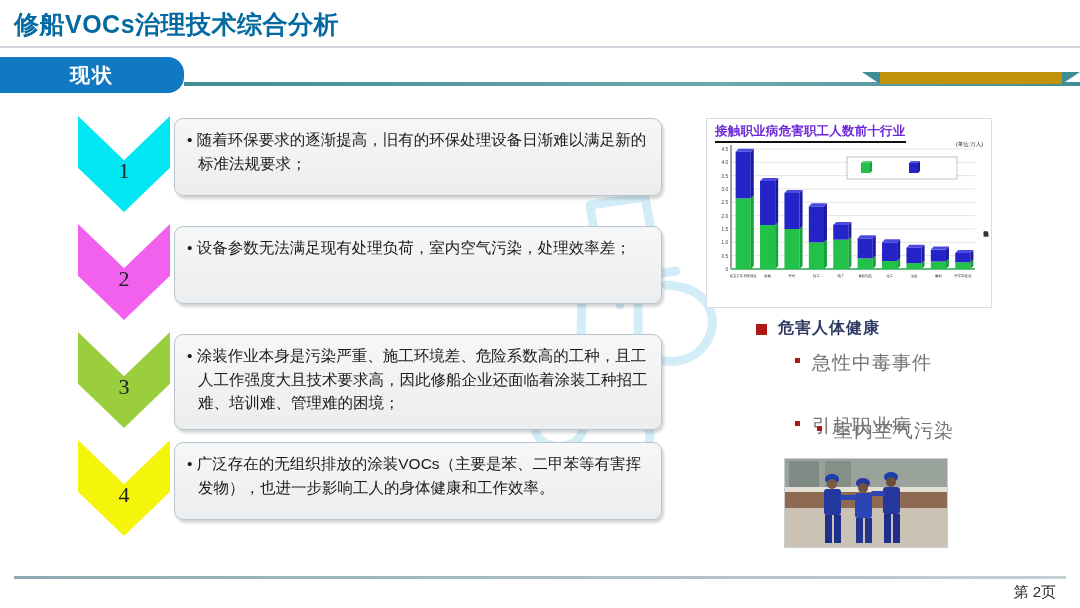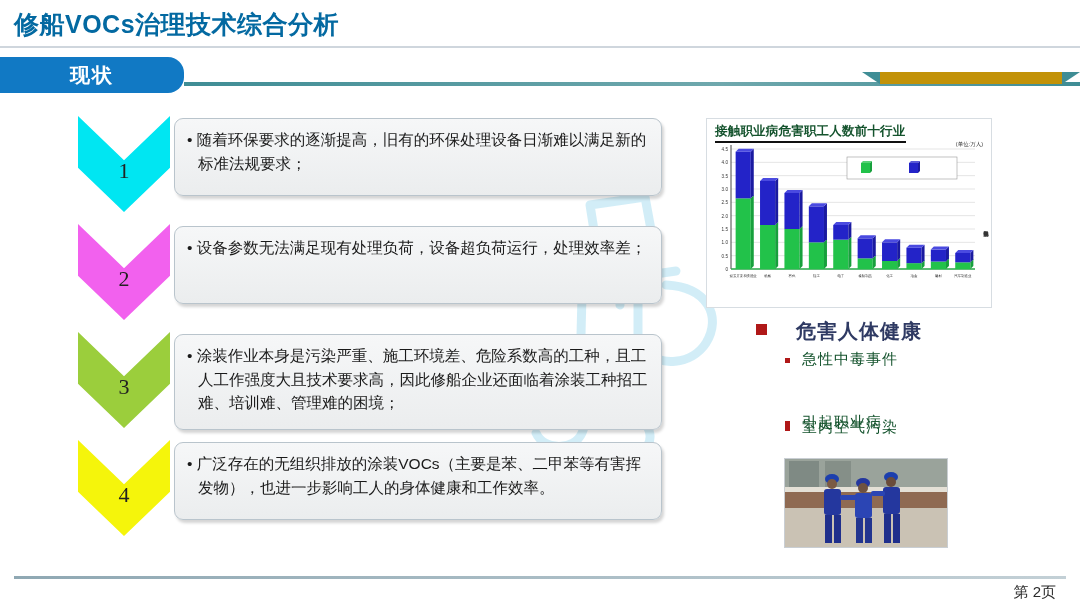--- a/index.html
+++ b/index.html
@@ -91,53 +91,52 @@
   .right-col{position:absolute;left:706px;top:118px;width:292px;height:440px;}
 
   
   .chart-card{
     position:absolute;left:0;top:0;width:286px;height:190px;
     background:#ffffff;border:1px solid #d7dde2;
     box-sizing:border-box;overflow:hidden;
   }
   .chart-title{
     position:absolute;left:8px;top:4px;
-    font-size:12.5px;font-weight:bold;color:#14532d;
+    font-size:12.5px;font-weight:bold;color:#6d28d9;
     border-bottom:2px solid #111;padding-bottom:1px;letter-spacing:.2px;
   }
   .chart-unit{
     position:absolute;right:8px;top:22px;font-size:5.5px;color:#333;
   }
   .chart-ylabel-right{
     position:absolute;right:2px;top:108px;font-size:5px;color:#333;
     writing-mode:vertical-rl;
   }
 
   
   .bul-head{
     position:absolute;left:72px;top:200px;
-    font-size:20px;font-weight:bold;color:#2f3a63;letter-spacing:1px;
+    font-size:16px;font-weight:bold;color:#2f3a63;letter-spacing:1px;
     white-space:nowrap;
-    margin-left:18px;
   }
   .bul-head-mark{
     position:absolute;left:50px;top:206px;width:11px;height:11px;
     background:#b01818;
   }
   .bul{
-    position:absolute;left:96px;font-size:15px;color:#14532d;
+    position:absolute;left:106px;font-size:19px;color:#737373;
     letter-spacing:1px;white-space:nowrap;
   }
   .bul::before{
     content:"";position:absolute;left:-17px;top:8px;
     width:5px;height:5px;background:#b01818;
   }
   .bul.b1{top:232px;}
   .bul.b2{top:266px;margin-top:29px;}
-  .bul.b3{top:300px;}
+  .bul.b3{top:300px;margin-left:22px;}
 
   
   .photo{
     position:absolute;left:78px;top:340px;width:162px;height:88px;
     border:1px solid #c9ced3;overflow:hidden;background:#cfc6b6;
   }
 
   
   .footer-rule{
     position:absolute;left:14px;top:576px;width:1052px;height:3px;
@@ -186,21 +185,21 @@
     <div class="chev-num">1</div>
     <div class="step-box">
       <div class="step-text">随着环保要求的逐渐提高，旧有的环保处理设备日渐难以满足新的标准法规要求；</div>
     </div>
   </div>
 
   <div class="step-row r2">
     <div class="chev" id="chev2" style="background: rgb(242, 97, 238);"></div>
     <div class="chev-num">2</div>
     <div class="step-box">
-      <div class="step-text">设备参数无法满足现有处理负荷，设备超负荷运行，处理效率差；</div>
+      <div class="step-text">设备参数无法满足现有处理负荷，室内空气污染，处理效率差；</div>
     </div>
   </div>
 
   <div class="step-row r3">
     <div class="chev" id="chev3" style="background: rgb(155, 206, 60);"></div>
     <div class="chev-num">3</div>
     <div class="step-box tall">
       <div class="step-text">涂装作业本身是污染严重、施工环境差、危险系数高的工种，且工人工作强度大且技术要求高，因此修船企业还面临着涂装工种招工难、培训难、管理难的困境；</div>
     </div>
   </div>

